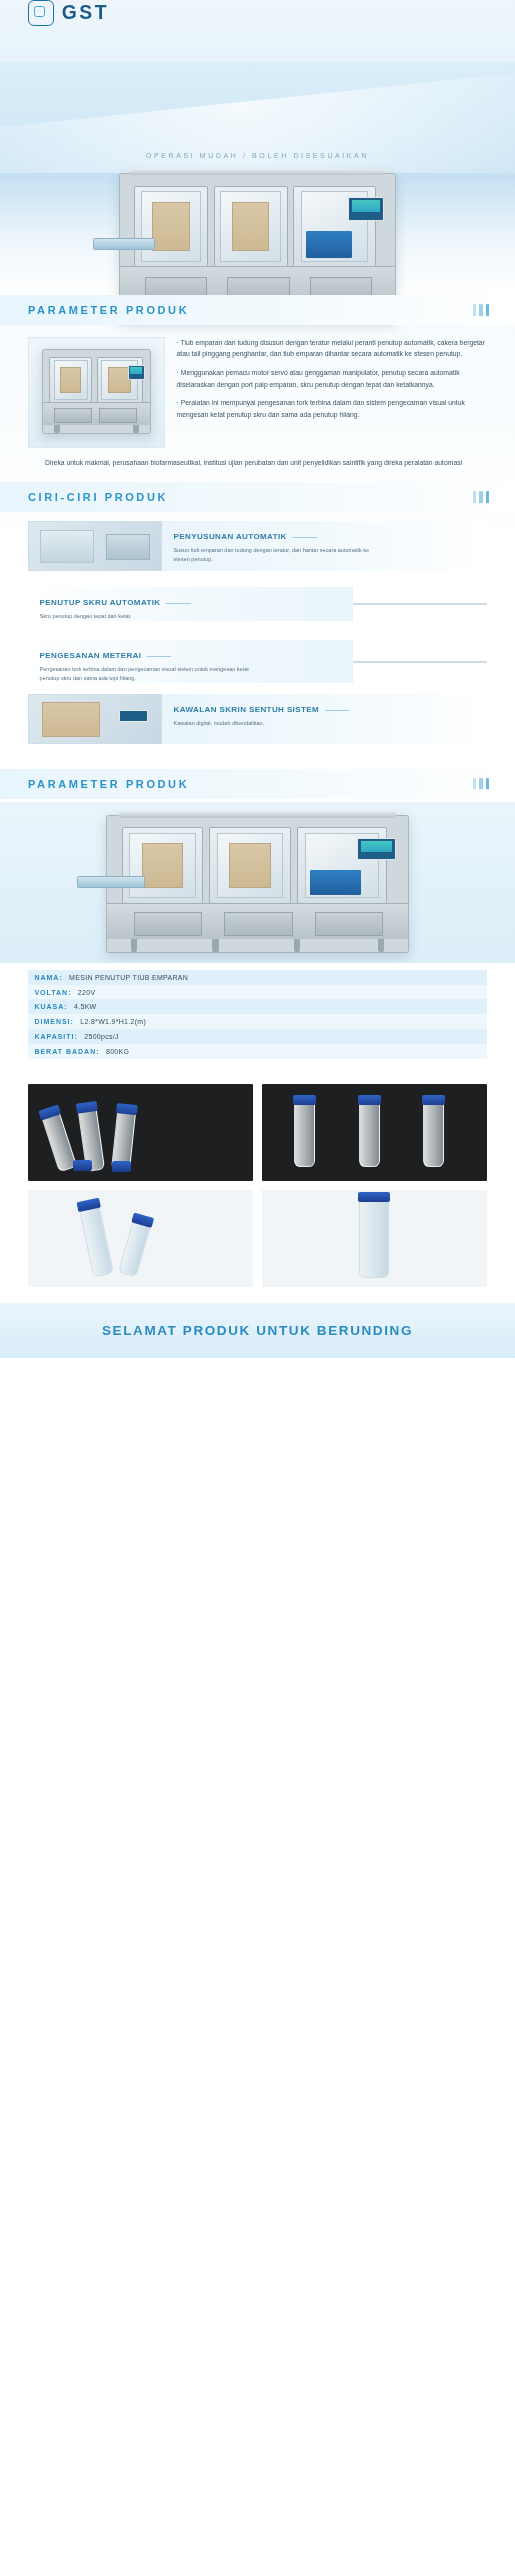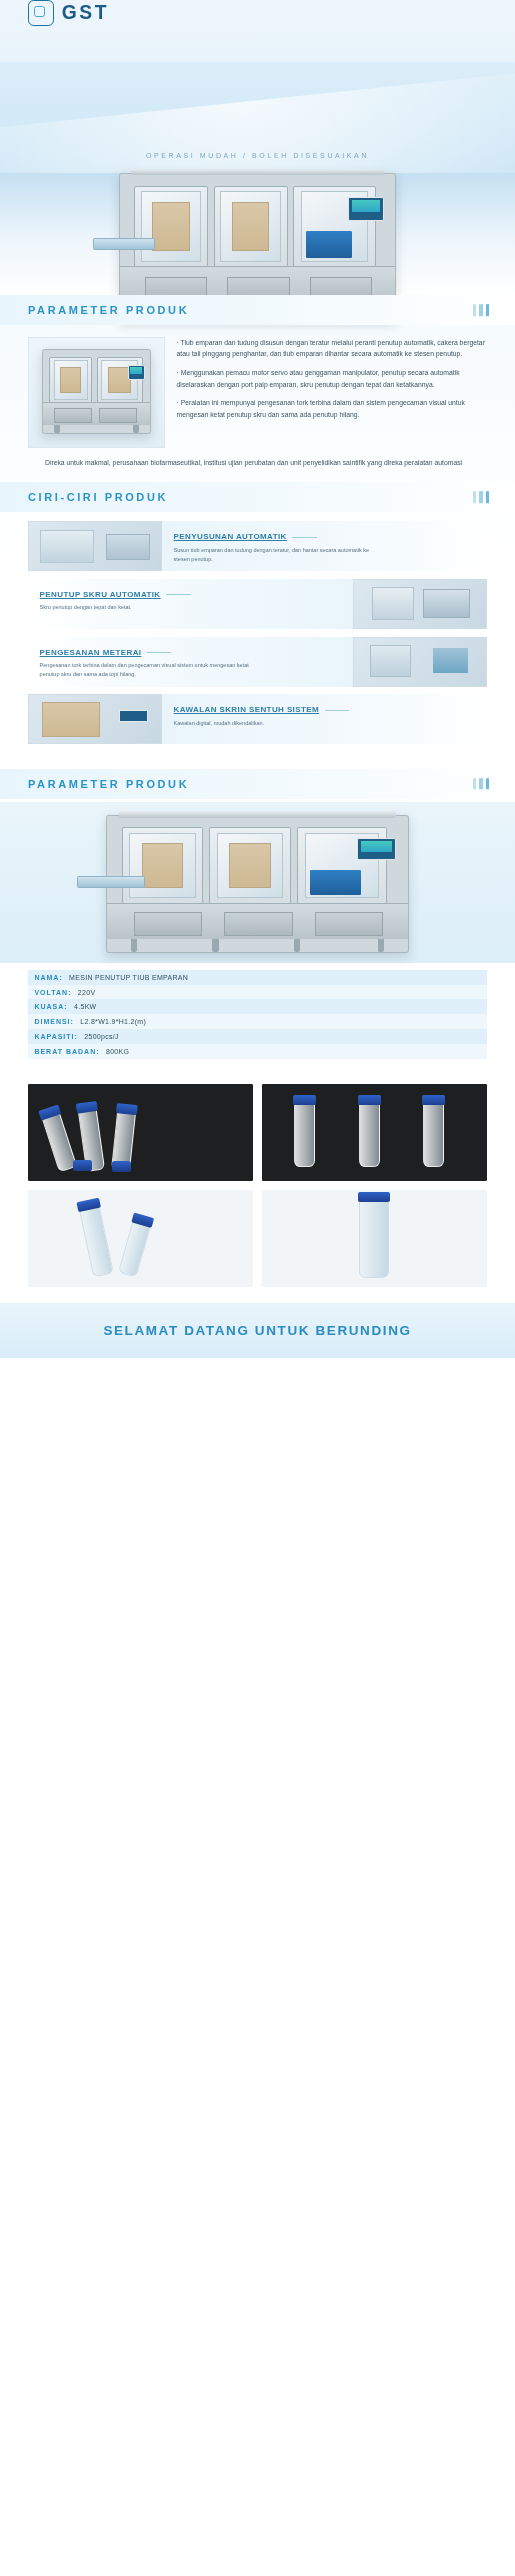--- a/index.html
+++ b/index.html
@@ -225,29 +225,29 @@
     background:linear-gradient(135deg,#dde8ef,#c8d8e3);
     border:0.6px solid #cfdde6;
     position:relative;overflow:hidden;
   }
   .feature .caption{
     flex:1;
     background:linear-gradient(90deg,#e9f5fb 0%, #f6fbfe 70%, #ffffff 100%);
     padding:9px 10.3px 0 11.6px;
     box-sizing:border-box;
   }
-  .feature.reverse{flex-direction:row-reverse;}
+  .feature.reverse{flex-direction:row-reverse;align-items:center;}
   .feature.reverse .caption{
     background:linear-gradient(270deg,#e9f5fb 0%, #f6fbfe 70%, #ffffff 100%);
     text-align:left;
   }
   .feature .f-title{
     font-size:8px;font-weight:bold;color:#2f7fa8;letter-spacing:0.4px;
     margin-bottom:4.5px;
-    position:relative;display:inline-block;padding-right:30px;text-decoration:underline;
+    position:relative;display:inline-block;padding-right:30px;
   }
   .feature .f-title:after{
     content:"";position:absolute;right:0;top:50%;width:24.5px;height:0.6px;background:#9fcde4;
   }
   .feature .f-desc{font-size:5.5px;line-height:1.65;color:#5a7385;max-width:213px;}
 
   
   .param-figure{
     height:161px;
     margin:3.9px 0 0 0;
@@ -565,17 +565,17 @@
 
     <div class="sample light">
       <div class="tube dark" style="left:97px;bottom:9px;height:76px;width:28px;">
           <span class="cap"></span>
         </div>
     </div>
 
   </div>
 
   <div class="footer">
-    <div class="footer-text">SELAMAT DATANG UNTUK BERUNDING</div>
+    <div class="footer-text">SELAMAT PRODUK UNTUK BERUNDING</div>
   </div>
 
 </div>
 
 
 </body></html>

